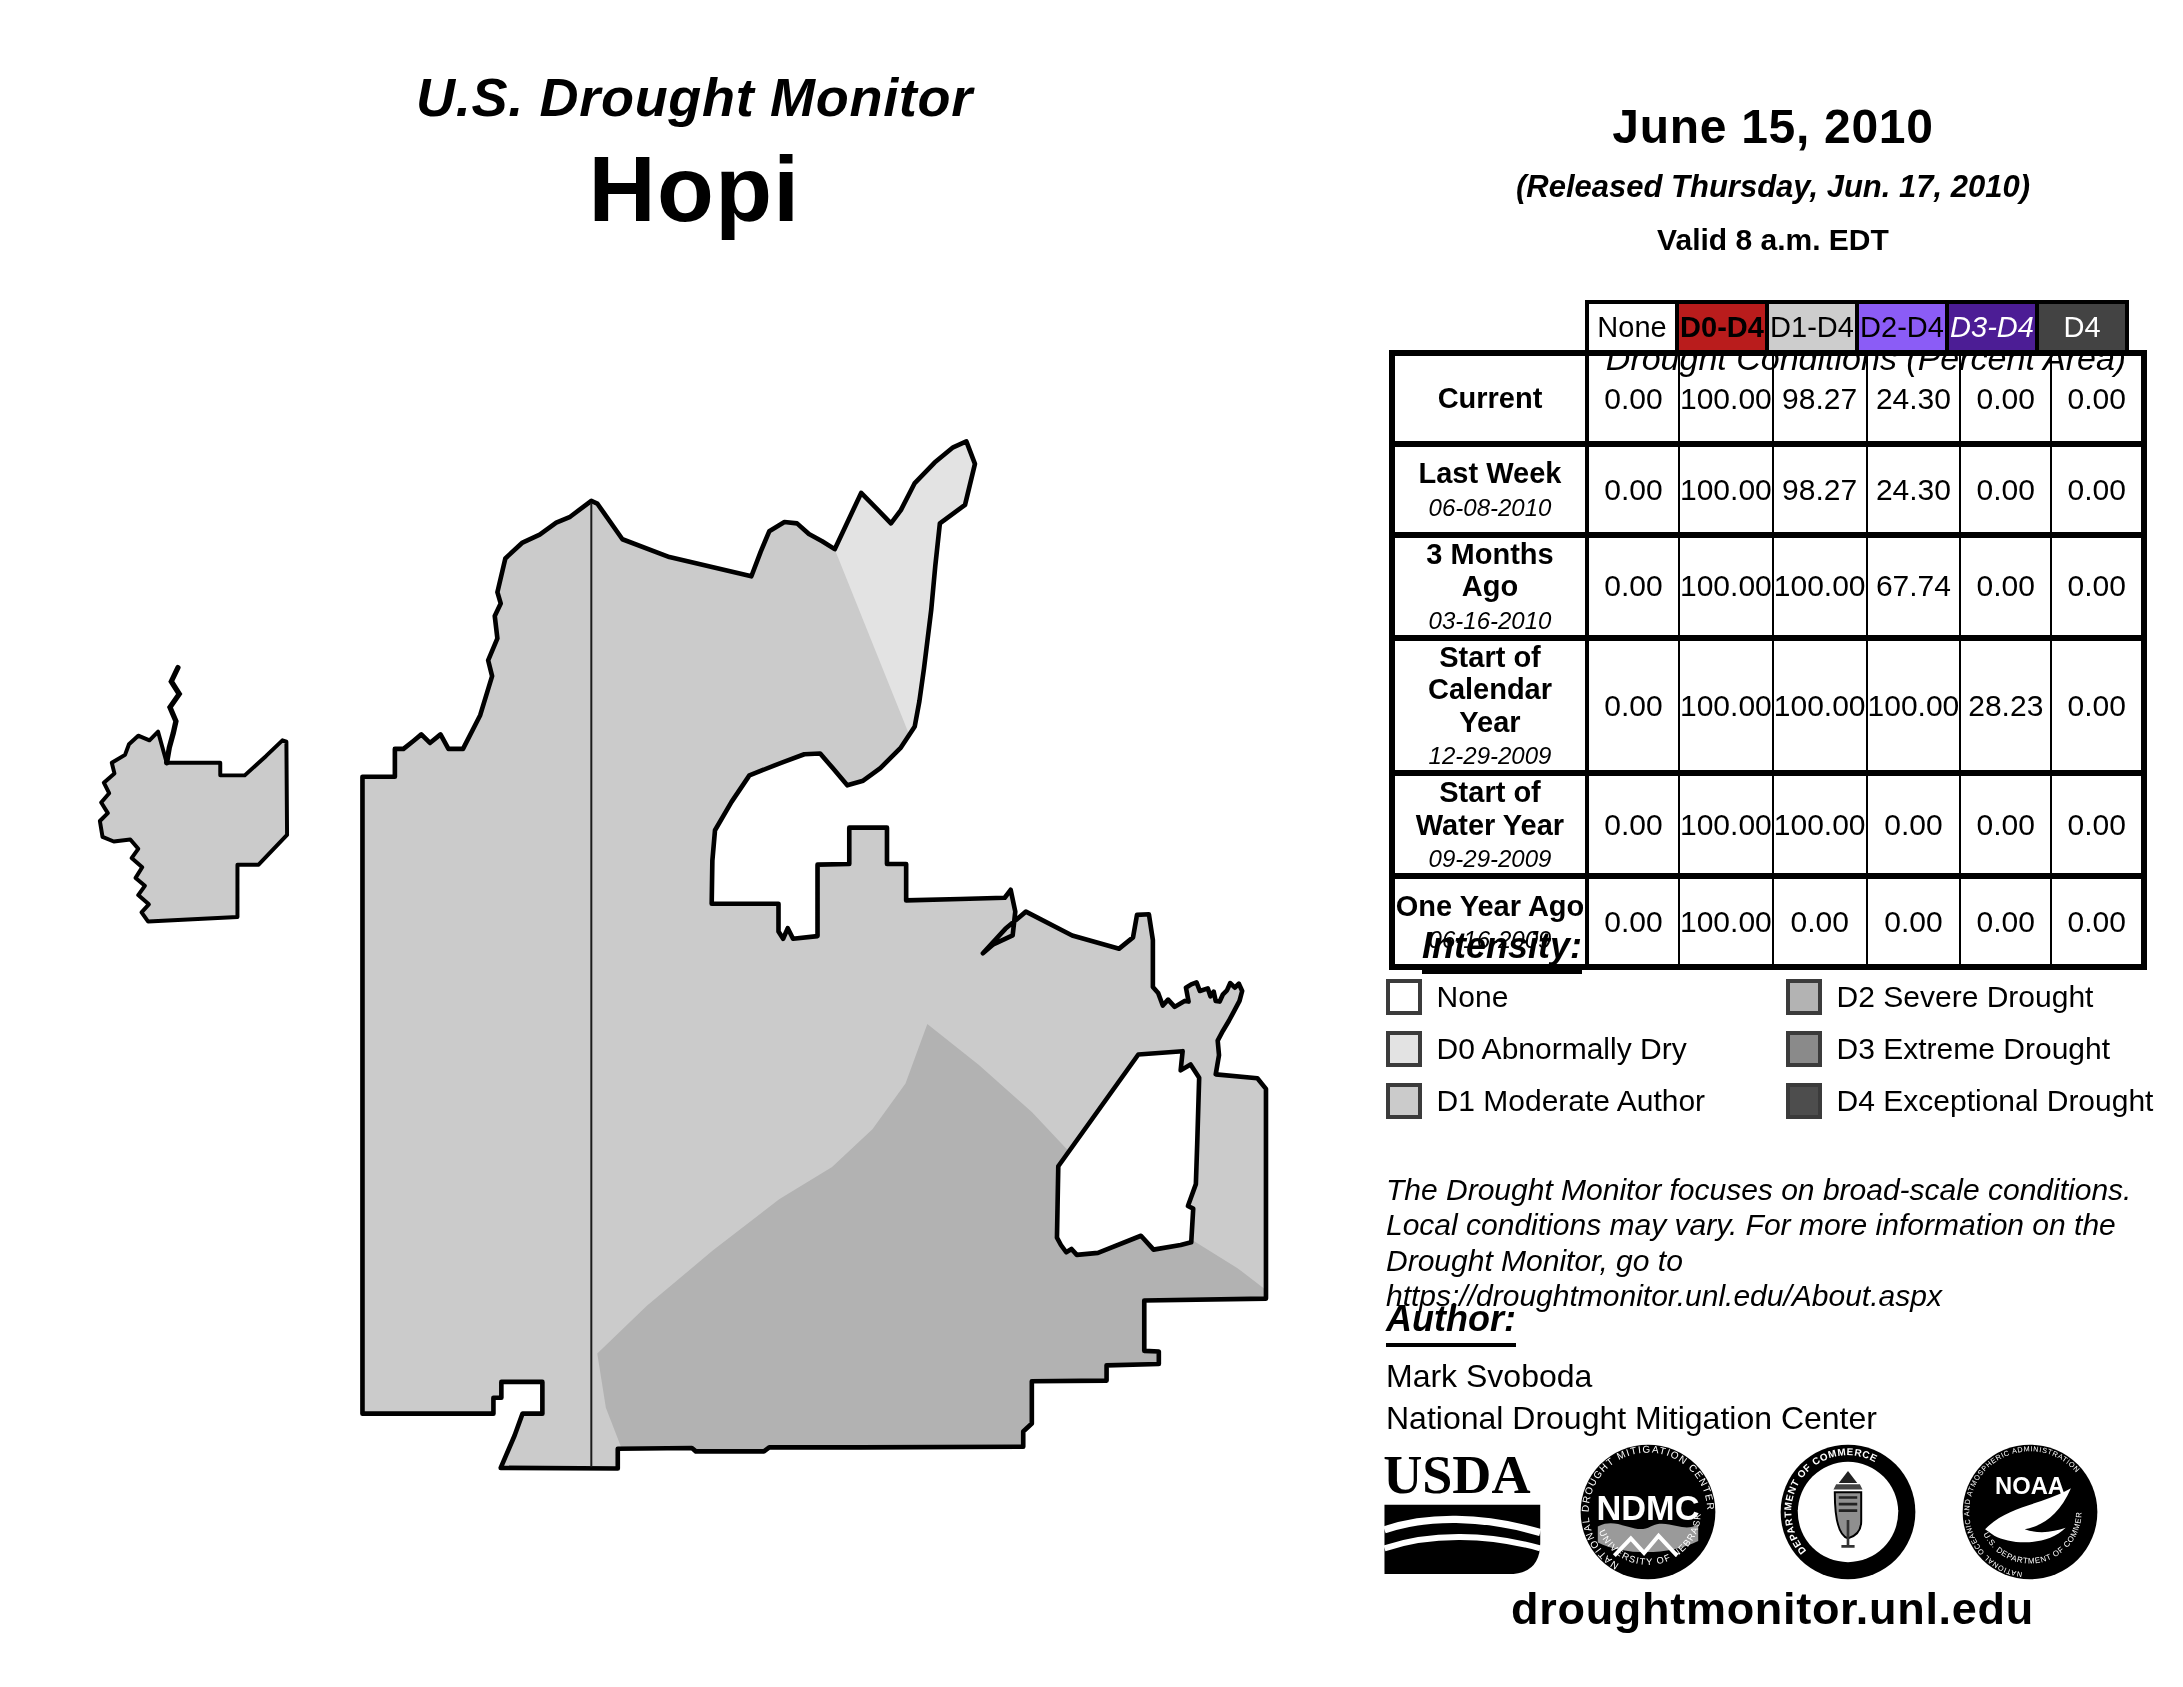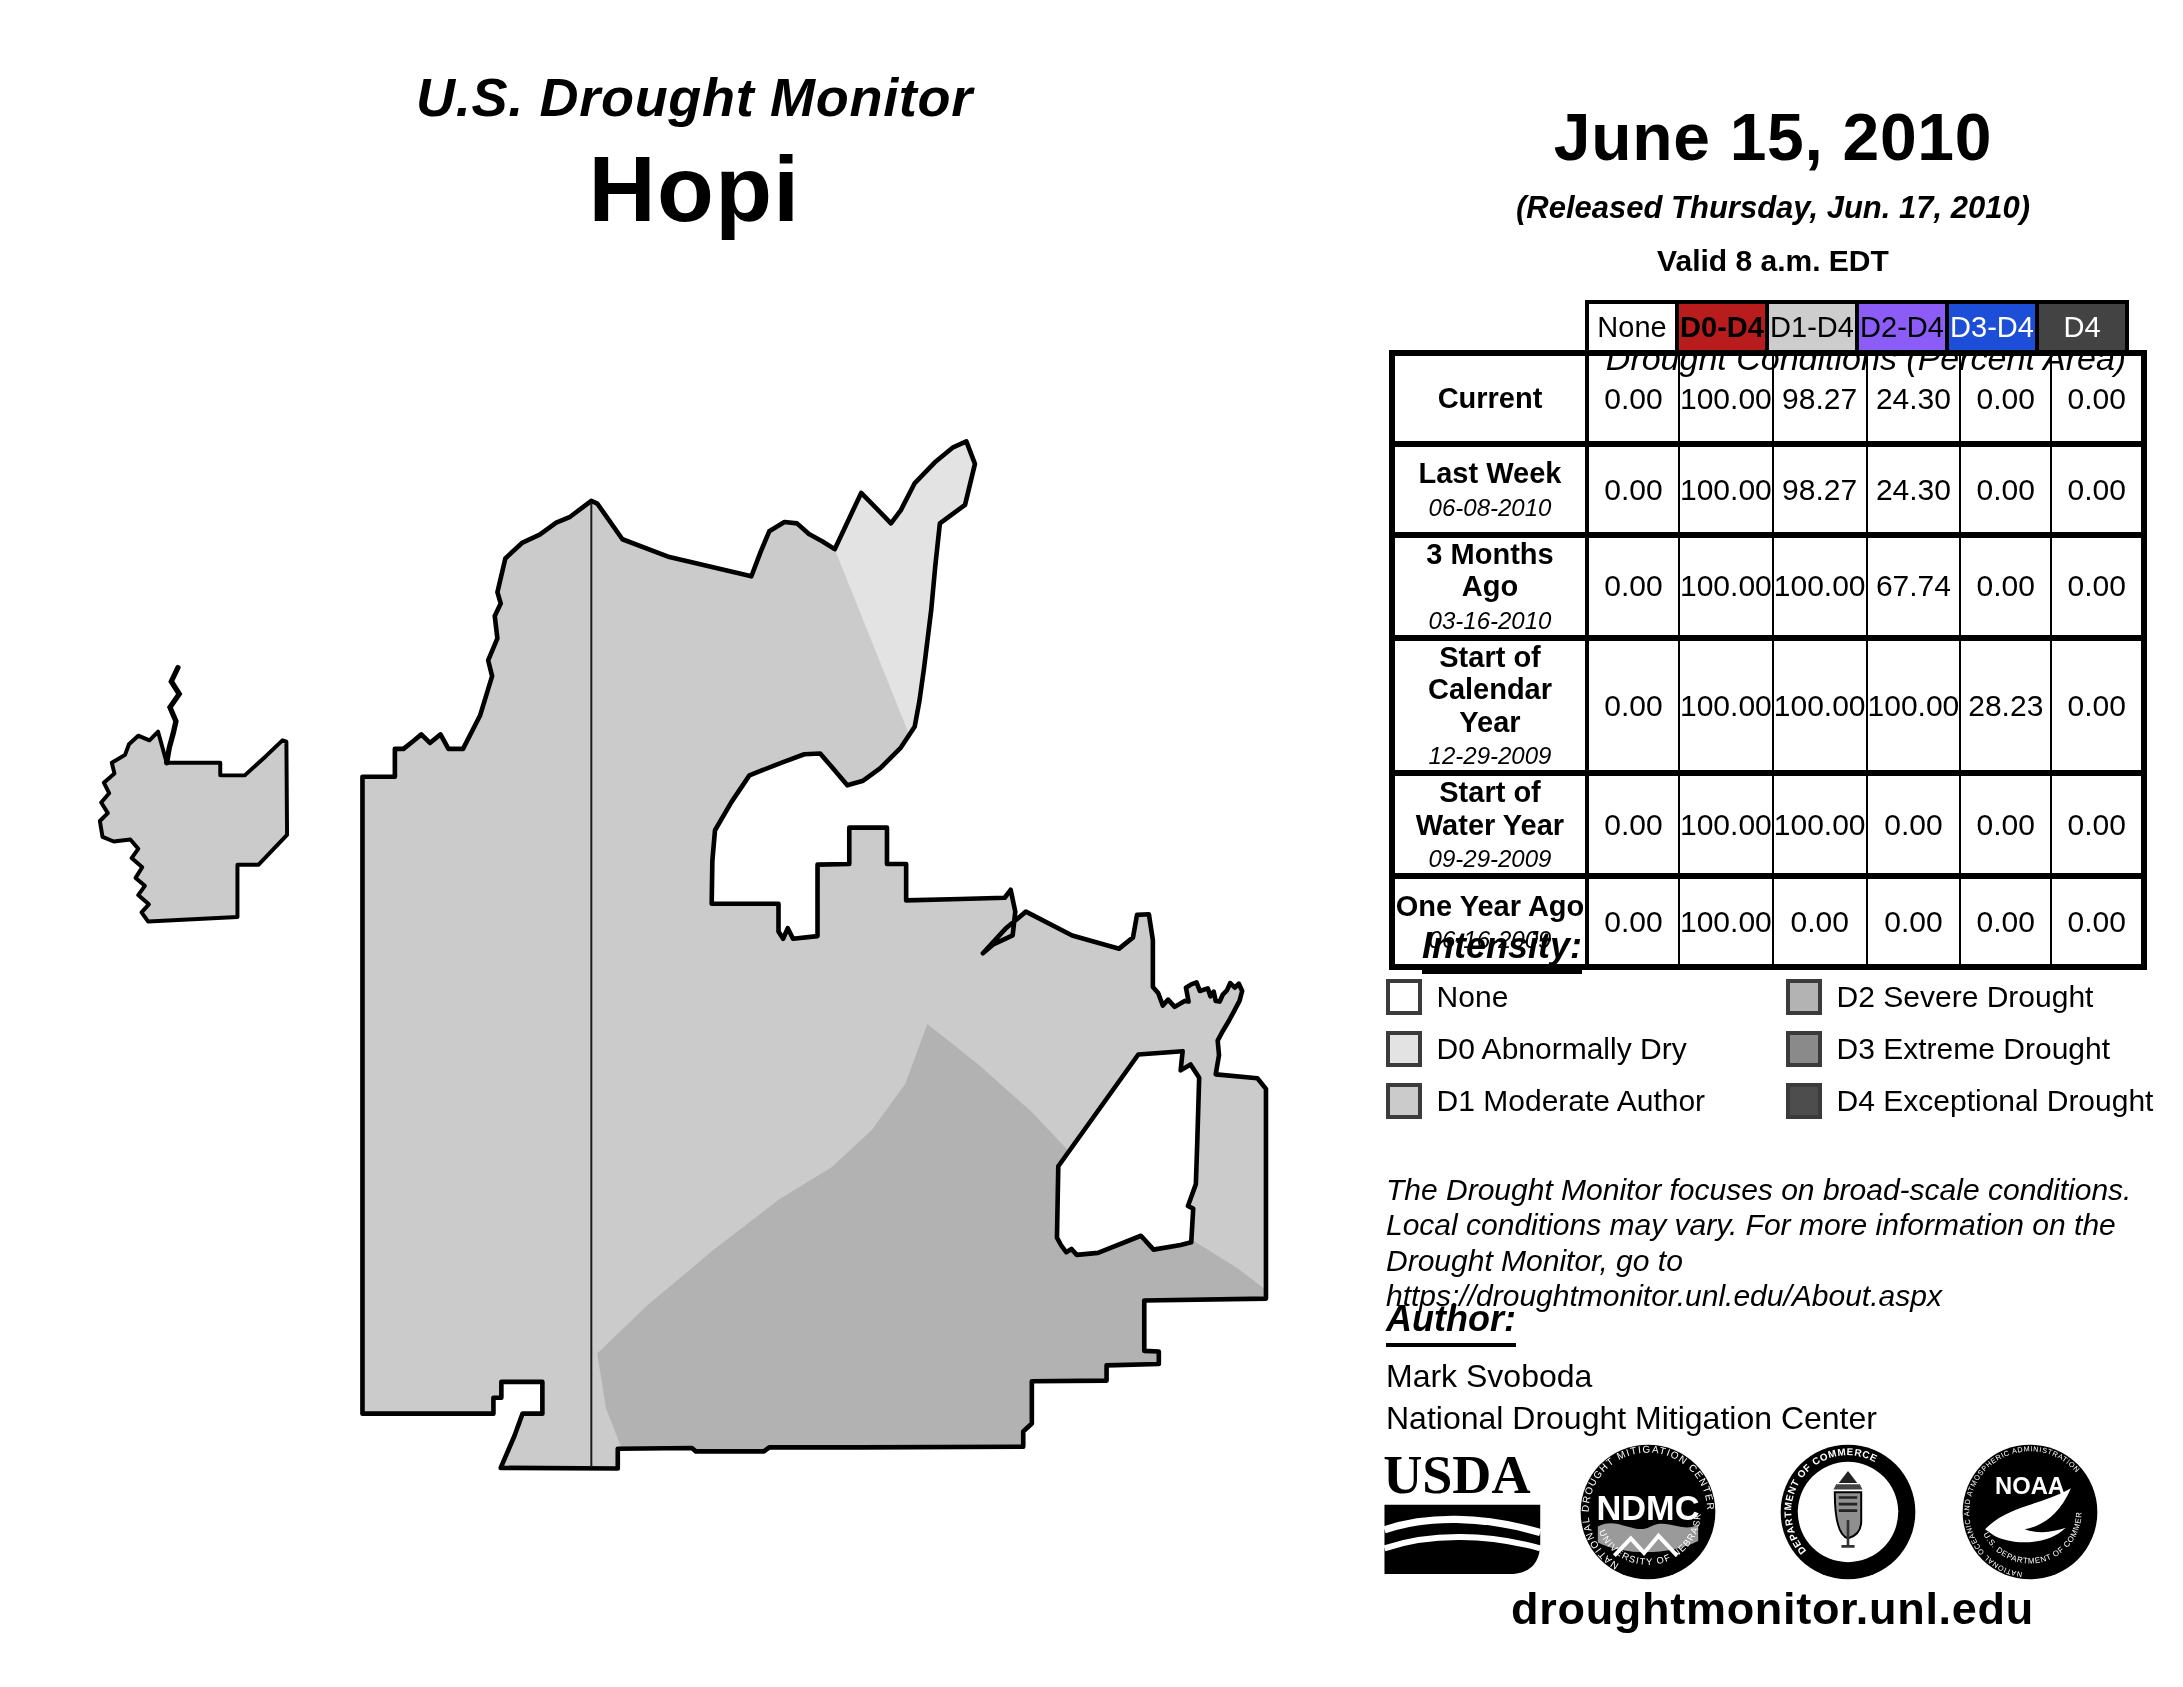--- a/index.html
+++ b/index.html
@@ -10,21 +10,21 @@
   .abs{position:absolute;}
 
   
   #title1{left:0;top:66px;width:1389px;text-align:center;
     font-size:54px;font-weight:bold;font-style:italic;letter-spacing:0.7px;}
   #title2{left:0;top:136px;width:1389px;text-align:center;
     font-size:93px;font-weight:bold;letter-spacing:1.3px;}
 
   
   #dateblock{left:1442px;top:99px;width:662px;text-align:center;}
-  #rel-date{font-size:66px;font-weight:900;letter-spacing:0.7px;}
+  #rel-date{font-size:48px;font-weight:900;letter-spacing:0.7px;}
   #rel-note{font-size:31px;font-weight:bold;font-style:italic;margin-top:14.6px;}
   #rel-valid{font-size:30px;font-weight:bold;margin-top:18.5px;}
 
   
   #table-title{left:1585px;top:339px;width:562px;text-align:center;
     font-size:34px;font-style:italic;}
   #header-strip{left:1585px;top:300px;display:flex;}
   .hcell{width:94px;height:54px;border:4px solid #000;margin-left:-4px;
     display:flex;align-items:center;justify-content:center;
     font-size:29px;box-sizing:border-box;}
@@ -177,21 +177,21 @@
   <div id="rel-note">(Released Thursday, Jun. 17, 2010)</div>
   <div id="rel-valid">Valid 8 a.m. EDT</div>
 </div>
 
 <div id="table-title" class="abs">Drought Conditions (Percent Area)</div>
 <div id="header-strip" class="abs">
     <div class="hcell" style="background: rgb(255, 255, 255); color: rgb(0, 0, 0);">None</div>
     <div class="hcell" style="background: #b91c1c; color: rgb(0, 0, 0); font-weight: bold;">D0-D4</div>
     <div class="hcell" style="background: rgb(205, 205, 205); color: rgb(0, 0, 0);">D1-D4</div>
     <div class="hcell" style="background: #8b5cf6; color: rgb(0, 0, 0);">D2-D4</div>
-    <div class="hcell" style="background: #1d4ed8; color: rgb(255, 255, 255);">D3-D4</div>
+    <div class="hcell" style="background: #4c1d95; color: rgb(255, 255, 255); font-style: italic;">D3-D4</div>
     <div class="hcell" style="background: rgb(67, 67, 67); color: rgb(255, 255, 255);">D4</div>
   </div>
 <table id="data-table" class="abs">
     <tbody id="data-tbody">
       <tr>
         <td class="rowlabel">
           <div class="lab-main">Current</div>
         </td>
         <td>0.00</td>
         <td>100.00</td>

